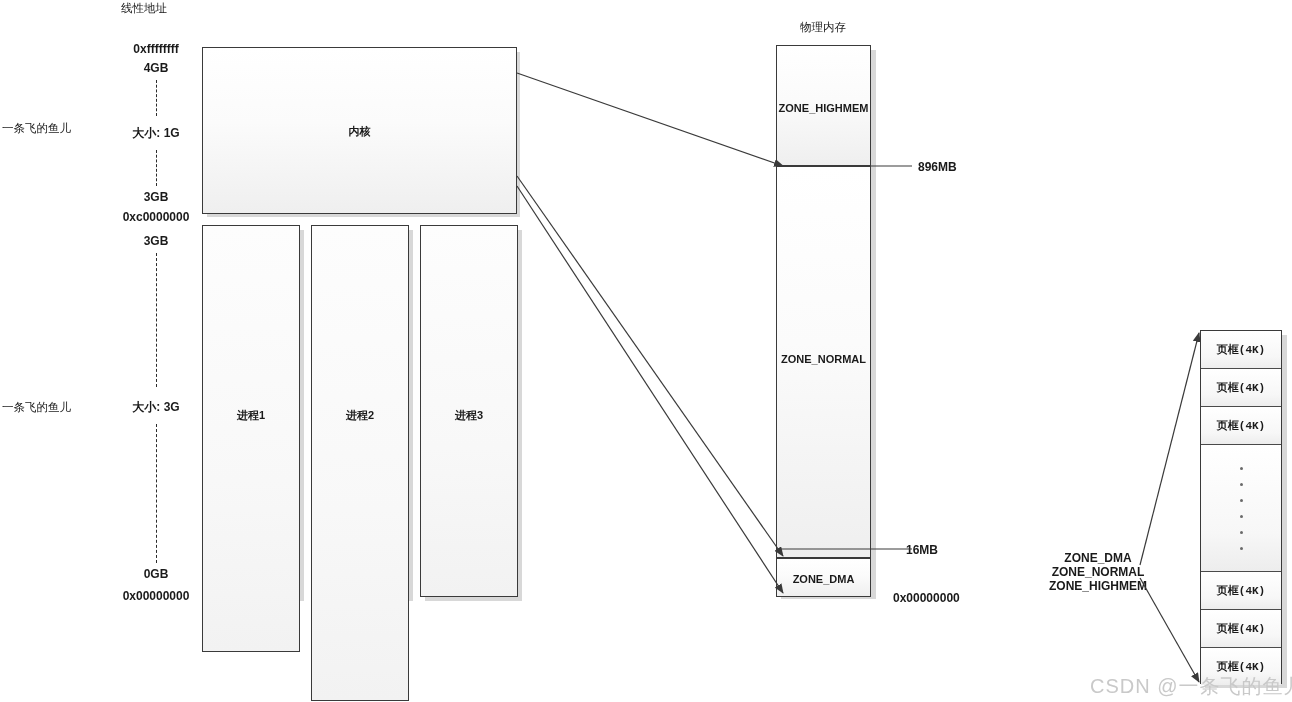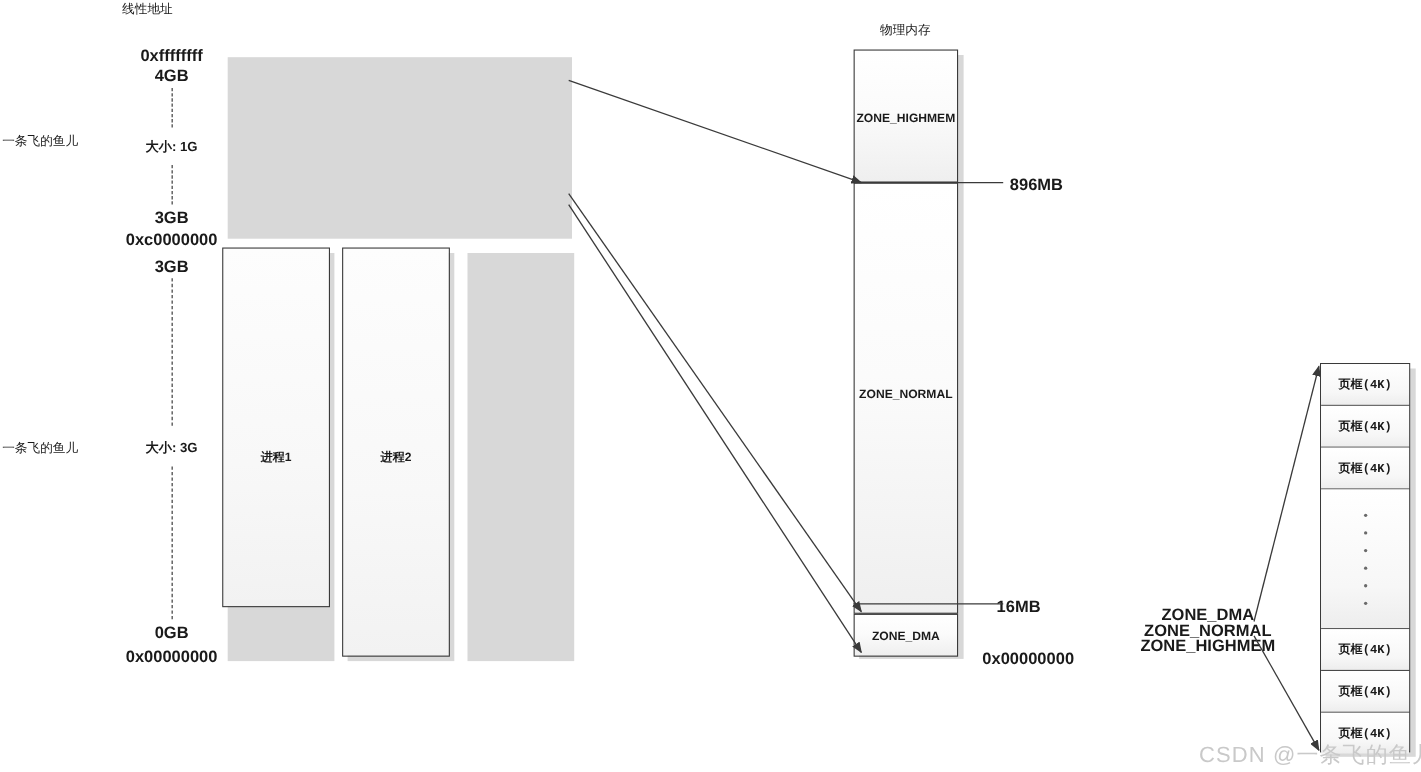--- a/index.html
+++ b/index.html
@@ -9,21 +9,21 @@
     font-family:"Liberation Sans","DejaVu Sans",sans-serif;
     color:#1a1a1a;
     position:relative;
     overflow:hidden;
   }
   .stage{position:absolute;left:0;top:0;width:1292px;height:702px;}
 
   
   .lbl{
     position:absolute;
-    font-size:15px;
+    font-size:12px;
     font-weight:bold;
     color:#1a1a1a;
     white-space:nowrap;
     line-height:1.25;
   }
   .lbl.ctr{transform:translateX(-50%);}
   .title{
     position:absolute;
     font-size:11.5px;
     font-weight:normal;
@@ -108,21 +108,21 @@
     letter-spacing:1px;
   }
 
   svg.overlay{position:absolute;left:0;top:0;width:1292px;height:702px;pointer-events:none;}
 </style>
 </head>
 <body>
 
 <div class="stage">
 
-  <div class="title" style="left:134px;top:1px;font-family:Liberation Mono, monospace;">线性地址</div>
+  <div class="title" style="left:144px;top:1px;font-family:Liberation Mono, monospace;">线性地址</div>
 
   <div class="title" style="left:823px;top:20px;font-family:Liberation Serif, serif;">物理内存</div>
 
   <div class="side-label" style="left:2px;top:121px;">一条飞的鱼儿</div>
 
   <div class="side-label" style="left:2px;top:400px;">一条飞的鱼儿</div>
 
   <div class="lbl ctr" style="left:156px;top:42px;">0xffffffff</div>
 
   <div class="lbl ctr" style="left:156px;top:61px;">4GB</div>
@@ -143,32 +143,38 @@
 
   <div class="lbl ctr" style="left:156px;top:400px;font-size:12px;">大小: 3G</div>
 
   <div class="vdash" style="left:156px;top:424px;height:139px;"></div>
 
   <div class="lbl ctr" style="left:156px;top:567px;">0GB</div>
 
   <div class="lbl ctr" style="left:156px;top:589px;">0x00000000</div>
 
   <div class="shadow" style="left:207px;top:52px;width:313px;height:165px;"></div>
+  <div class="box" style="left:202px;top:47px;width:315px;height:167px;">
+    <div class="cap kernel-cap" style="top:50%;transform:translateY(-50%);">内核</div>
+  </div>
 
   <div class="shadow" style="left:207px;top:230px;width:97px;height:371px;"></div>
-  <div class="box plain" style="left:202px;top:225px;width:98px;height:327px;">
+  <div class="box plain" style="left:202px;top:225px;width:98px;height:427px;">
     <div class="cap" style="top:182px;">进程1</div>
   </div>
 
   <div class="shadow" style="left:316px;top:230px;width:97px;height:371px;"></div>
-  <div class="box plain" style="left:311px;top:225px;width:98px;height:372px;">
+  <div class="box plain" style="left:311px;top:225px;width:98px;height:476px;">
     <div class="cap" style="top:182px;">进程2</div>
   </div>
 
   <div class="shadow" style="left:425px;top:230px;width:97px;height:371px;"></div>
+  <div class="box plain" style="left:420px;top:225px;width:98px;height:372px;">
+    <div class="cap" style="top:182px;">进程3</div>
+  </div>
 
   <div class="shadow" style="left:781px;top:50px;width:95px;height:549px;"></div>
 
   <div class="box" style="left:776px;top:45px;width:95px;height:121px;">
     <div class="cap" style="top:56px;">ZONE_HIGHMEM</div>
   </div>
 
   <div class="box" style="left:776px;top:166px;width:95px;height:392px;">
     <div class="cap" style="top:186px;">ZONE_NORMAL</div>
   </div>

